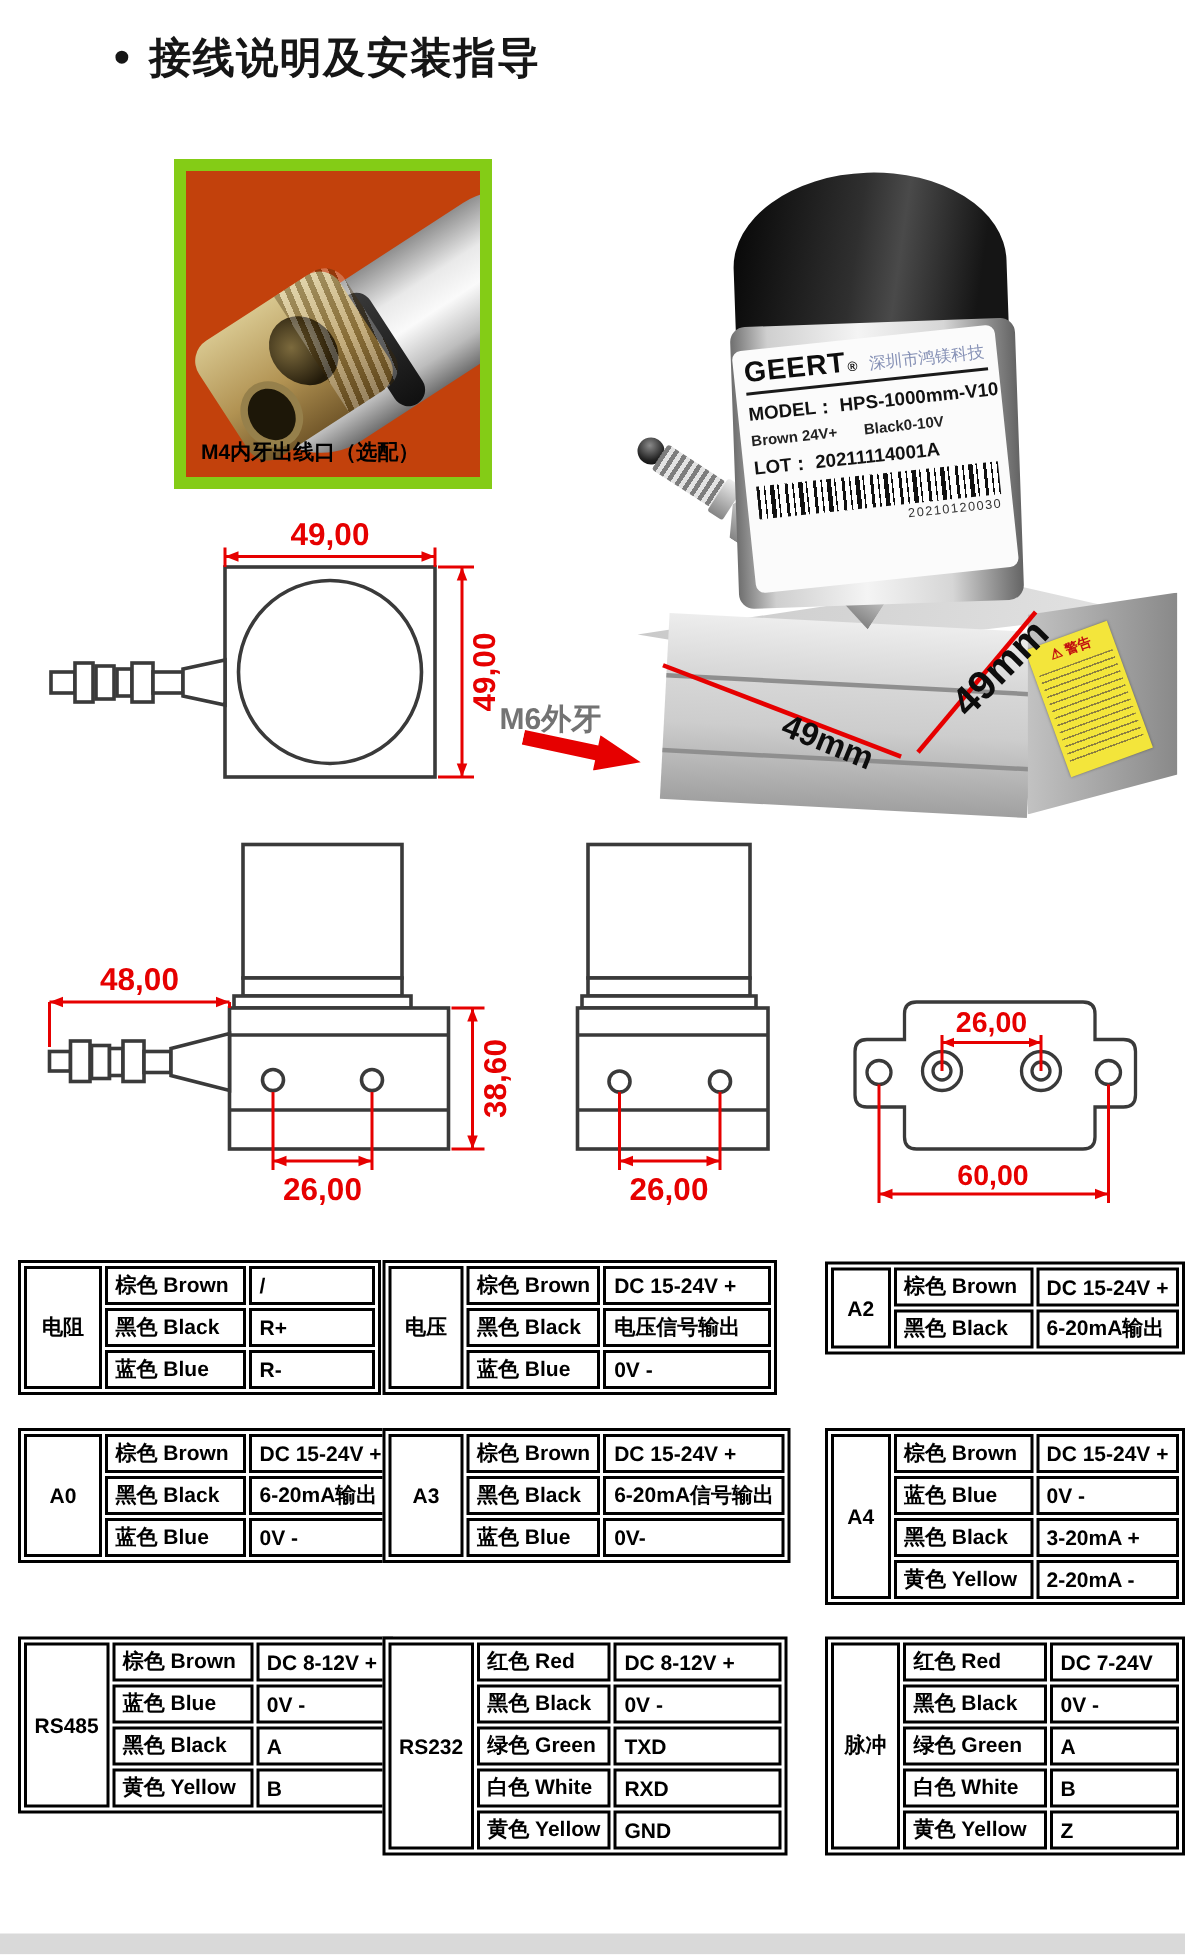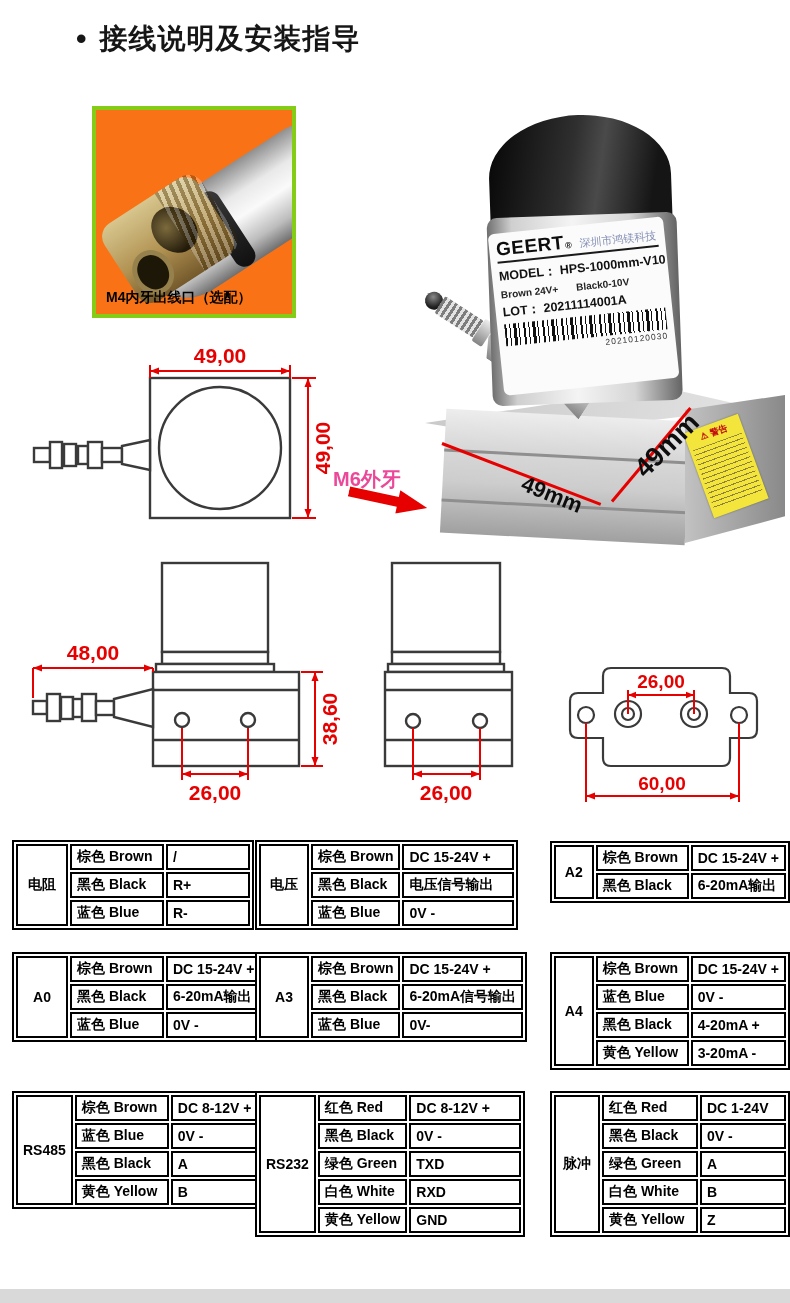--- a/index.html
+++ b/index.html
@@ -4,21 +4,21 @@
 <style>
   html,body{margin:0;padding:0;background:#fff;}
   body{font-family:"Liberation Sans",sans-serif;color:#111;}
   .page{position:relative;width:790px;height:1303px;background:#fff;overflow:hidden;}
 
   
   .title{position:absolute;left:76px;top:20px;display:flex;align-items:center;font-weight:bold;font-size:28px;letter-spacing:1px;color:#161616;}
   .title .bullet{font-size:30px;margin-right:12px;}
 
   
-  .m4box{position:absolute;left:92px;top:106px;width:196px;height:204px;border:4px solid #84cc16;background:#f97316;overflow:hidden;}
+  .m4box{position:absolute;left:116px;top:106px;width:196px;height:204px;border:8px solid #84cc16;background:#c2410c;overflow:hidden;}
   .m4box .tube{position:absolute;left:50px;top:118px;width:240px;height:96px;border-radius:48px;transform:rotate(-33deg);transform-origin:left center;background:linear-gradient(180deg,#8f8f8f,#e9e9e9 30%,#fafafa 52%,#bdbdbd 80%,#6f6f6f);}
   .m4box .oring{position:absolute;left:120px;top:76px;width:22px;height:86px;border-radius:11px;transform:rotate(-33deg);background:linear-gradient(180deg,#3a3a3a,#101010);}
   .m4box .brass{position:absolute;left:16px;top:84px;width:112px;height:92px;border-radius:16px;transform:rotate(-33deg);background:linear-gradient(180deg,#d7c68e,#b19252 55%,#74592b);}
   .m4box .brass:after{content:"";position:absolute;right:-4px;top:0;width:46px;height:100%;background:repeating-linear-gradient(100deg,rgba(60,40,5,.35) 0 4px,rgba(255,255,255,.25) 4px 8px);border-radius:0 16px 16px 0;}
   .m4box .hole-big{position:absolute;left:46px;top:16px;width:42px;height:50px;border-radius:50%;transform:rotate(-14deg);background:radial-gradient(circle at 40% 35%,#7c6a3d,#221a0a 70%);}
   .m4box .hole-end{position:absolute;left:6px;top:42px;width:30px;height:36px;border-radius:50%;background:#1d1708;border:5px solid #96804b;}
   .m4box .caption{position:absolute;left:10px;bottom:7px;font-size:14px;font-weight:bold;color:#000;}
 
   
   .photo{position:absolute;left:395px;top:95px;width:395px;height:455px;}
@@ -46,21 +46,21 @@
   .cable{position:absolute;left:0;top:285px;width:195px;height:44px;transform:rotate(33deg);transform-origin:100% 50%;}
   .cable .tip{position:absolute;left:0;top:13px;width:18px;height:18px;border-radius:50%;background:radial-gradient(circle at 35% 35%,#8a8a8a,#222 60%,#000);}
   .cable .stud{position:absolute;left:16px;top:12px;width:46px;height:20px;border-radius:2px;background:repeating-linear-gradient(90deg,#7d7d7d 0 3px,#e3e3e3 3px 6px);}
   .cable .ring{position:absolute;left:62px;top:9px;width:12px;height:26px;border-radius:2px;background:linear-gradient(180deg,#eee,#848484);}
   .hex{clip-path:polygon(25% 0,75% 0,100% 50%,75% 100%,25% 100%,0 50%);background:linear-gradient(180deg,#f2f2f2,#848484);}
   .cable .nut1{position:absolute;left:74px;top:2px;width:42px;height:40px;}
   .cable .nut2{position:absolute;left:114px;top:6px;width:34px;height:32px;}
   .cable .cone{position:absolute;left:146px;top:1px;width:49px;height:42px;clip-path:polygon(0 30%,100% 0,100% 100%,0 70%);background:linear-gradient(180deg,#e8e8e8 20%,#b2b2b2 60%,#828282);}
 
   
-  .m6-label{position:absolute;left:333px;top:466px;font-size:20px;font-weight:bold;color:#ec4899;}
+  .m6-label{position:absolute;left:333px;top:466px;font-size:20px;font-weight:bold;color:#737373;}
   .m6-arrow{position:absolute;left:348px;top:488px;transform:rotate(12deg);}
   .dimline-a{position:absolute;left:442px;top:442px;width:170px;height:3px;background:#e60000;transform:rotate(21deg);transform-origin:left center;}
   .dim49-a{position:absolute;left:520px;top:482px;font-size:22px;font-weight:bold;color:#0d0d0d;transform:rotate(22deg);}
   .dimline-b{position:absolute;left:612px;top:500px;width:122px;height:3px;background:#e60000;transform:rotate(-50deg);transform-origin:left center;}
   .dim49-b{position:absolute;left:628px;top:430px;font-size:27px;font-weight:bold;color:#0d0d0d;transform:rotate(-45deg);}
 
   
   .tech{position:absolute;}
   .tech text{font-family:"Liberation Sans",sans-serif;font-weight:bold;fill:#e60000;}
 
@@ -370,25 +370,25 @@
               <td class="whead" rowspan="4">A4</td>
               <td class="wcolor">棕色 Brown</td>
               <td class="wvalue">DC 15-24V +</td>
             </tr>
             <tr>
               <td class="wcolor">蓝色 Blue</td>
               <td class="wvalue">0V -</td>
             </tr>
             <tr>
               <td class="wcolor">黑色 Black</td>
-              <td class="wvalue">4-20mA +</td>
+              <td class="wvalue">3-20mA +</td>
             </tr>
             <tr>
               <td class="wcolor">黄色 Yellow</td>
-              <td class="wvalue">3-20mA -</td>
+              <td class="wvalue">2-20mA -</td>
             </tr>
           </tbody>
         </table>
       </div>
       <div class="wtable-holder tp6 colA">
         <table class="wtable">
           <tbody>
             <tr>
               <td class="whead" rowspan="4">RS485</td>
               <td class="wcolor">棕色 Brown</td>
@@ -435,21 +435,21 @@
             </tr>
           </tbody>
         </table>
       </div>
       <div class="wtable-holder tp8 colC">
         <table class="wtable">
           <tbody>
             <tr>
               <td class="whead" rowspan="5">脉冲</td>
               <td class="wcolor">红色 Red</td>
-              <td class="wvalue">DC 1-24V</td>
+              <td class="wvalue">DC 7-24V</td>
             </tr>
             <tr>
               <td class="wcolor">黑色 Black</td>
               <td class="wvalue">0V -</td>
             </tr>
             <tr>
               <td class="wcolor">绿色 Green</td>
               <td class="wvalue">A</td>
             </tr>
             <tr>

